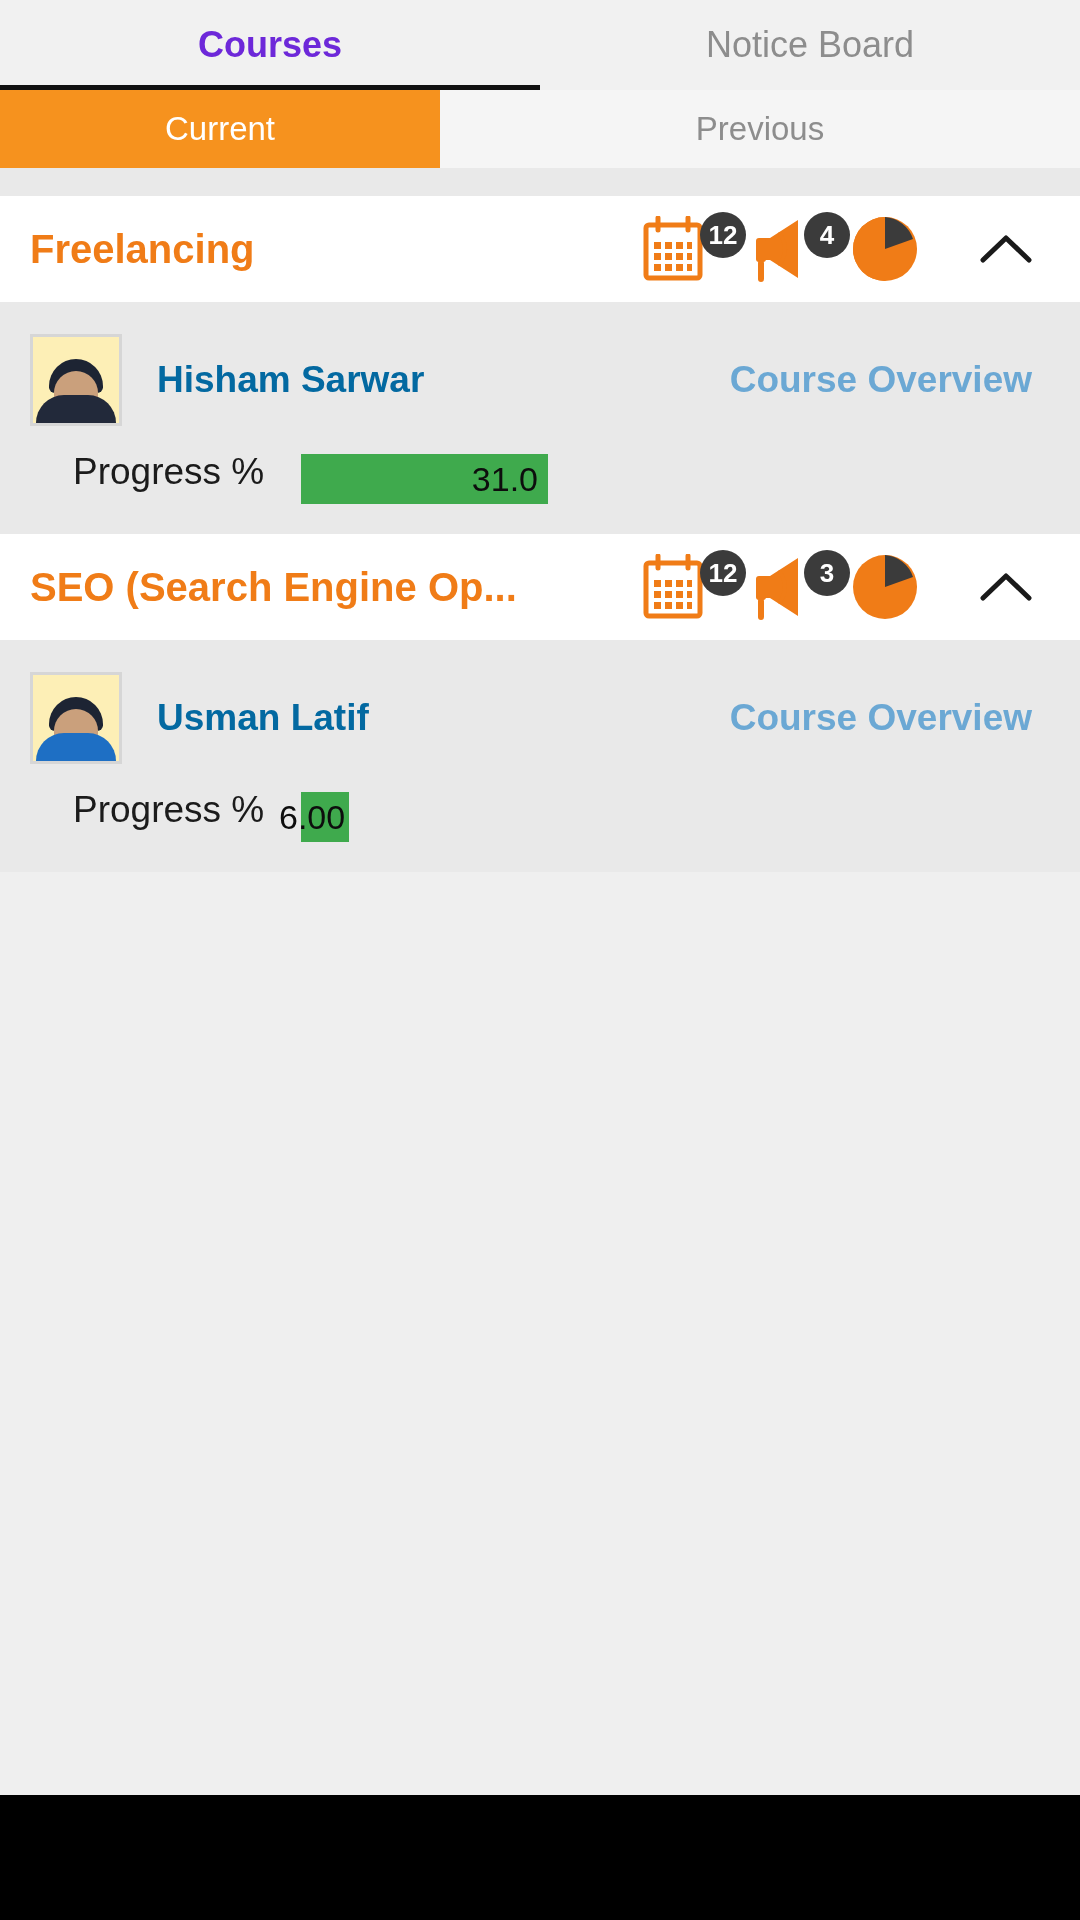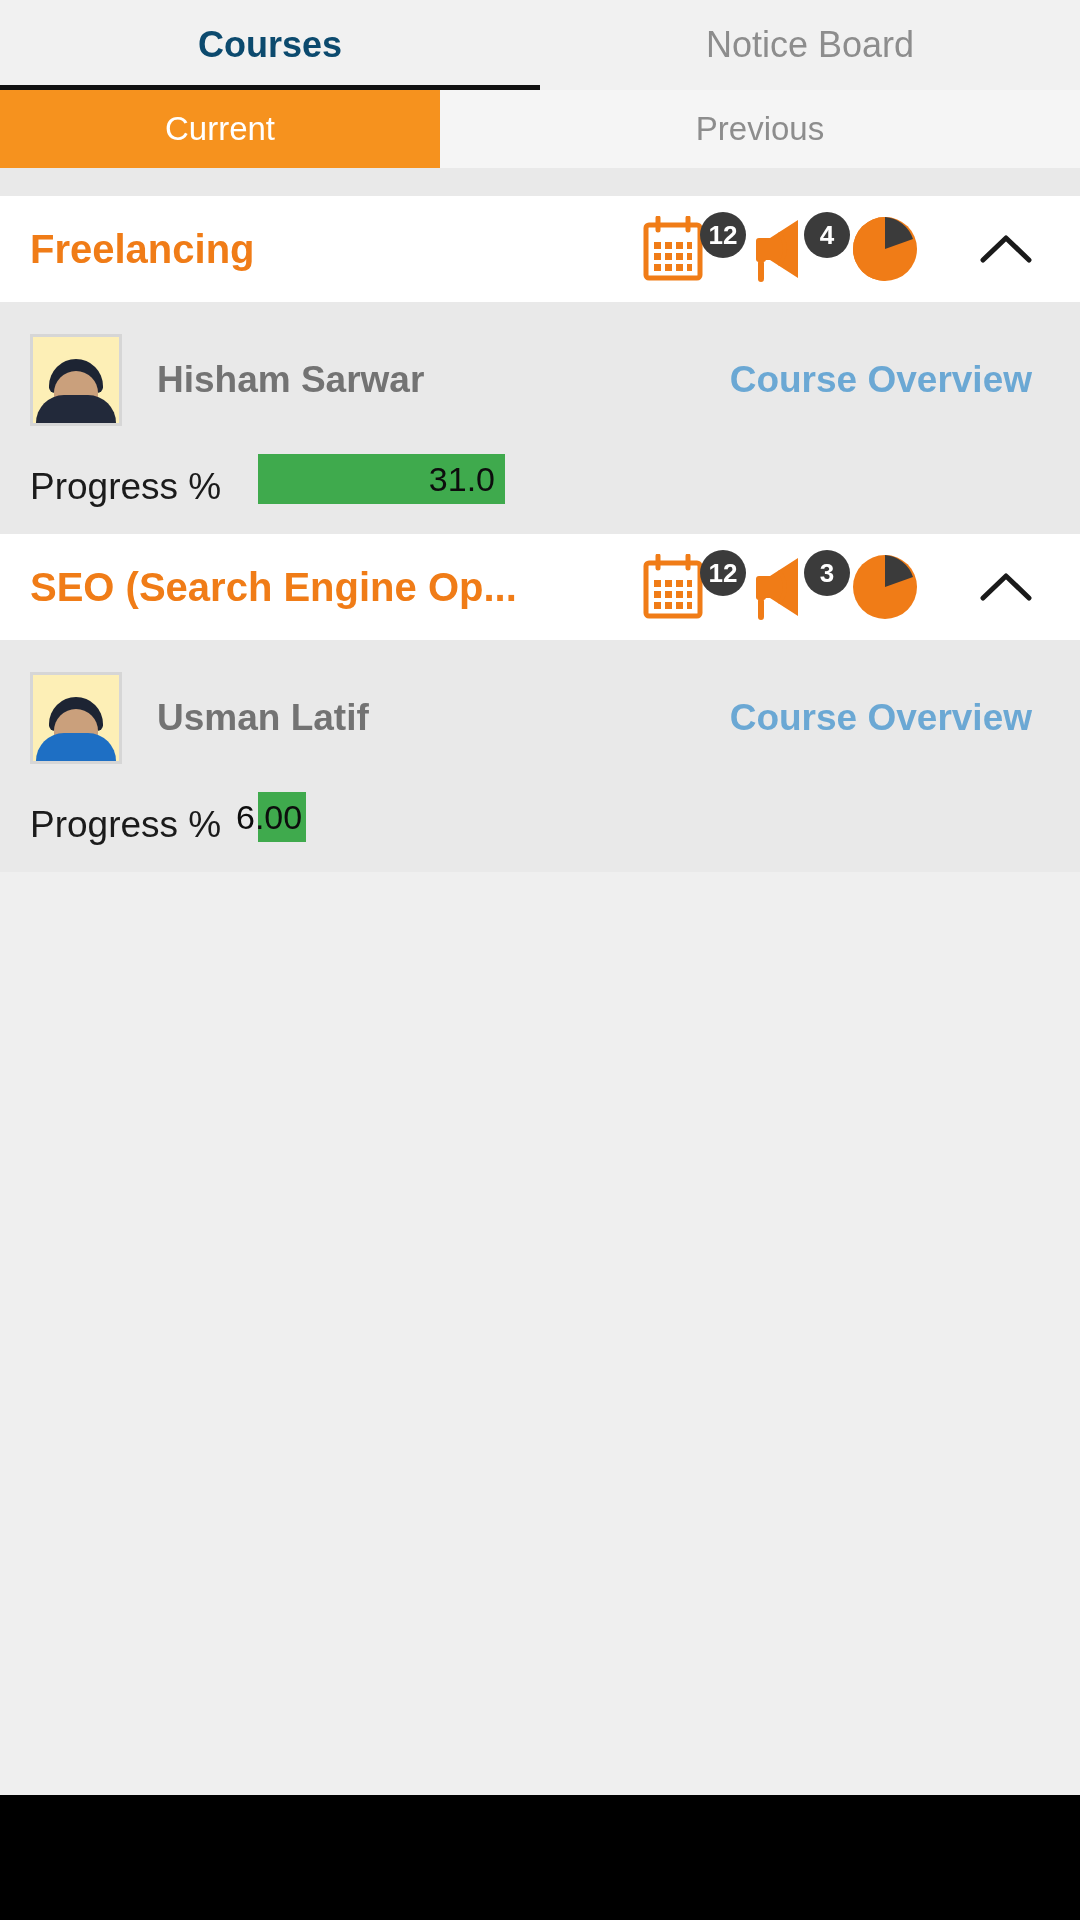--- a/index.html
+++ b/index.html
@@ -64,21 +64,21 @@
 
   
   .tabs {
     height:90px; background:#f1f1f1; display:flex; flex:0 0 90px;
   }
   .tab {
     flex:1; display:flex; align-items:center; justify-content:center;
     font-size:36px; color:#8d8d8d; position:relative;
     font-family:"Liberation Sans", sans-serif;
   }
-  .tab.active { color:#0c4a6e; font-weight:bold; }
+  .tab.active { color:#6d28d9; font-weight:bold; }
   .tab.active::after {
     content:""; position:absolute; left:0; right:0; bottom:0;
     height:5px; background:#111;
   }
   .tab-dot {
     display:inline-block; width:15px; height:15px; border-radius:50%;
     background:#555; margin-left:12px; vertical-align:middle;
   }
 
   
@@ -146,31 +146,32 @@
     top:20px; width:44px; height:46px;
     background:#caa07c; border-radius:22px 22px 20px 20px;
   }
   .av-body {
     position:absolute; left:50%; transform:translateX(-50%);
     bottom:0; width:80px; height:28px; border-radius:36px 36px 0 0;
   }
   .av-body.dark { background:#22293a; }
   .av-body.blue { background:#1e6fc4; }
   .teacher-name {
-    margin-left:35px; font-size:37px; color:#737373; font-weight:bold;
+    margin-left:35px; font-size:37px; color:#0369a1; font-weight:bold;
     font-family:"Liberation Sans", sans-serif;
   }
   .overview-link {
     margin-left:auto; font-size:37px; color:#6ba8d4; font-weight:bold;
     padding-right:18px;
     font-family:"Liberation Sans", sans-serif;
   }
   .progress-row {
-    display:flex; align-items:flex-end; padding:0 30px; height:72px;
+    display:flex; align-items:center; padding:0 30px; height:72px;
     position:relative;
+    margin-left:43px;
   }
   .progress-label {
     font-size:37px; color:#1b1b1b;
     font-family:"Liberation Sans", sans-serif;
   }
   .progress-track {
     position:absolute; left:258px; top:18px; height:38px;
   }
   .progress-fill {
     height:50px; background:#3faa4d; position:relative;

